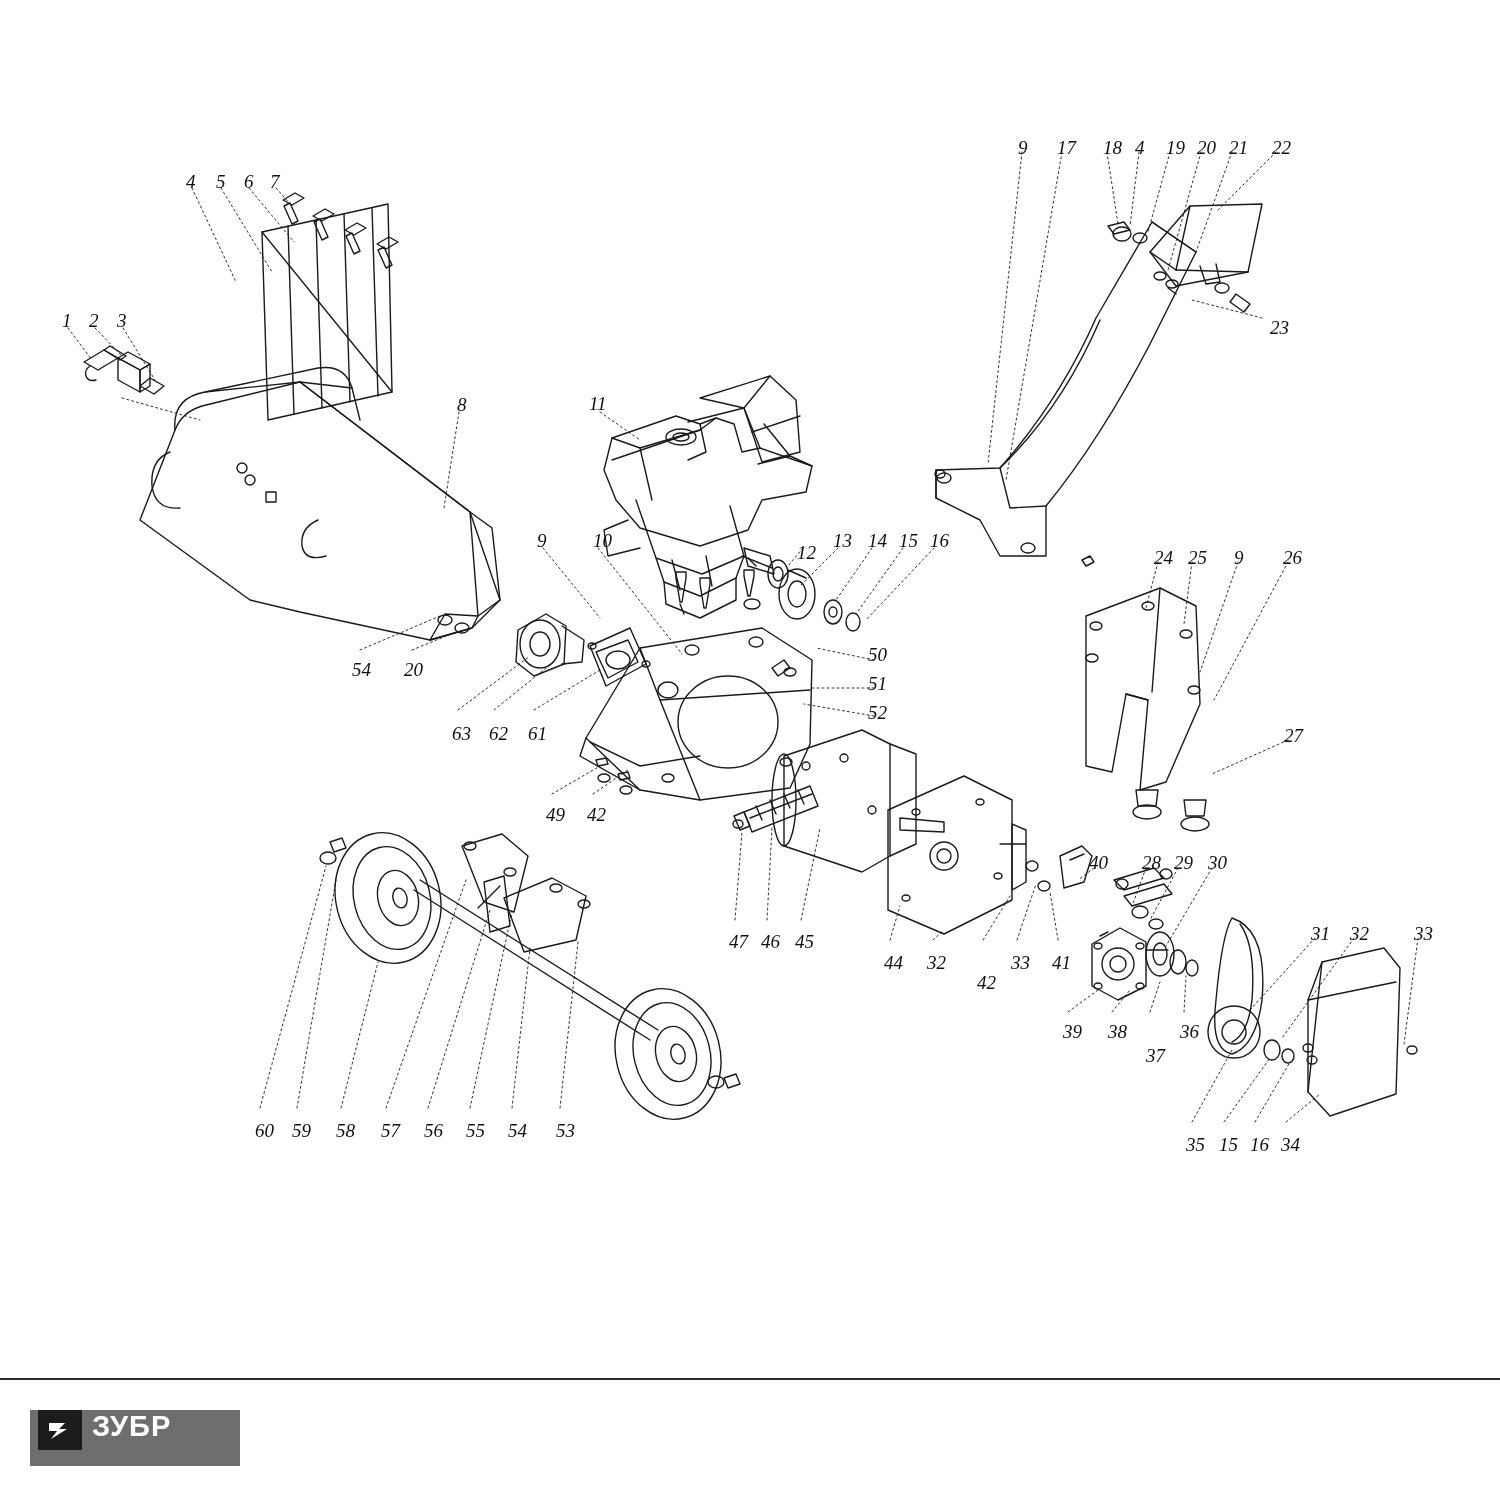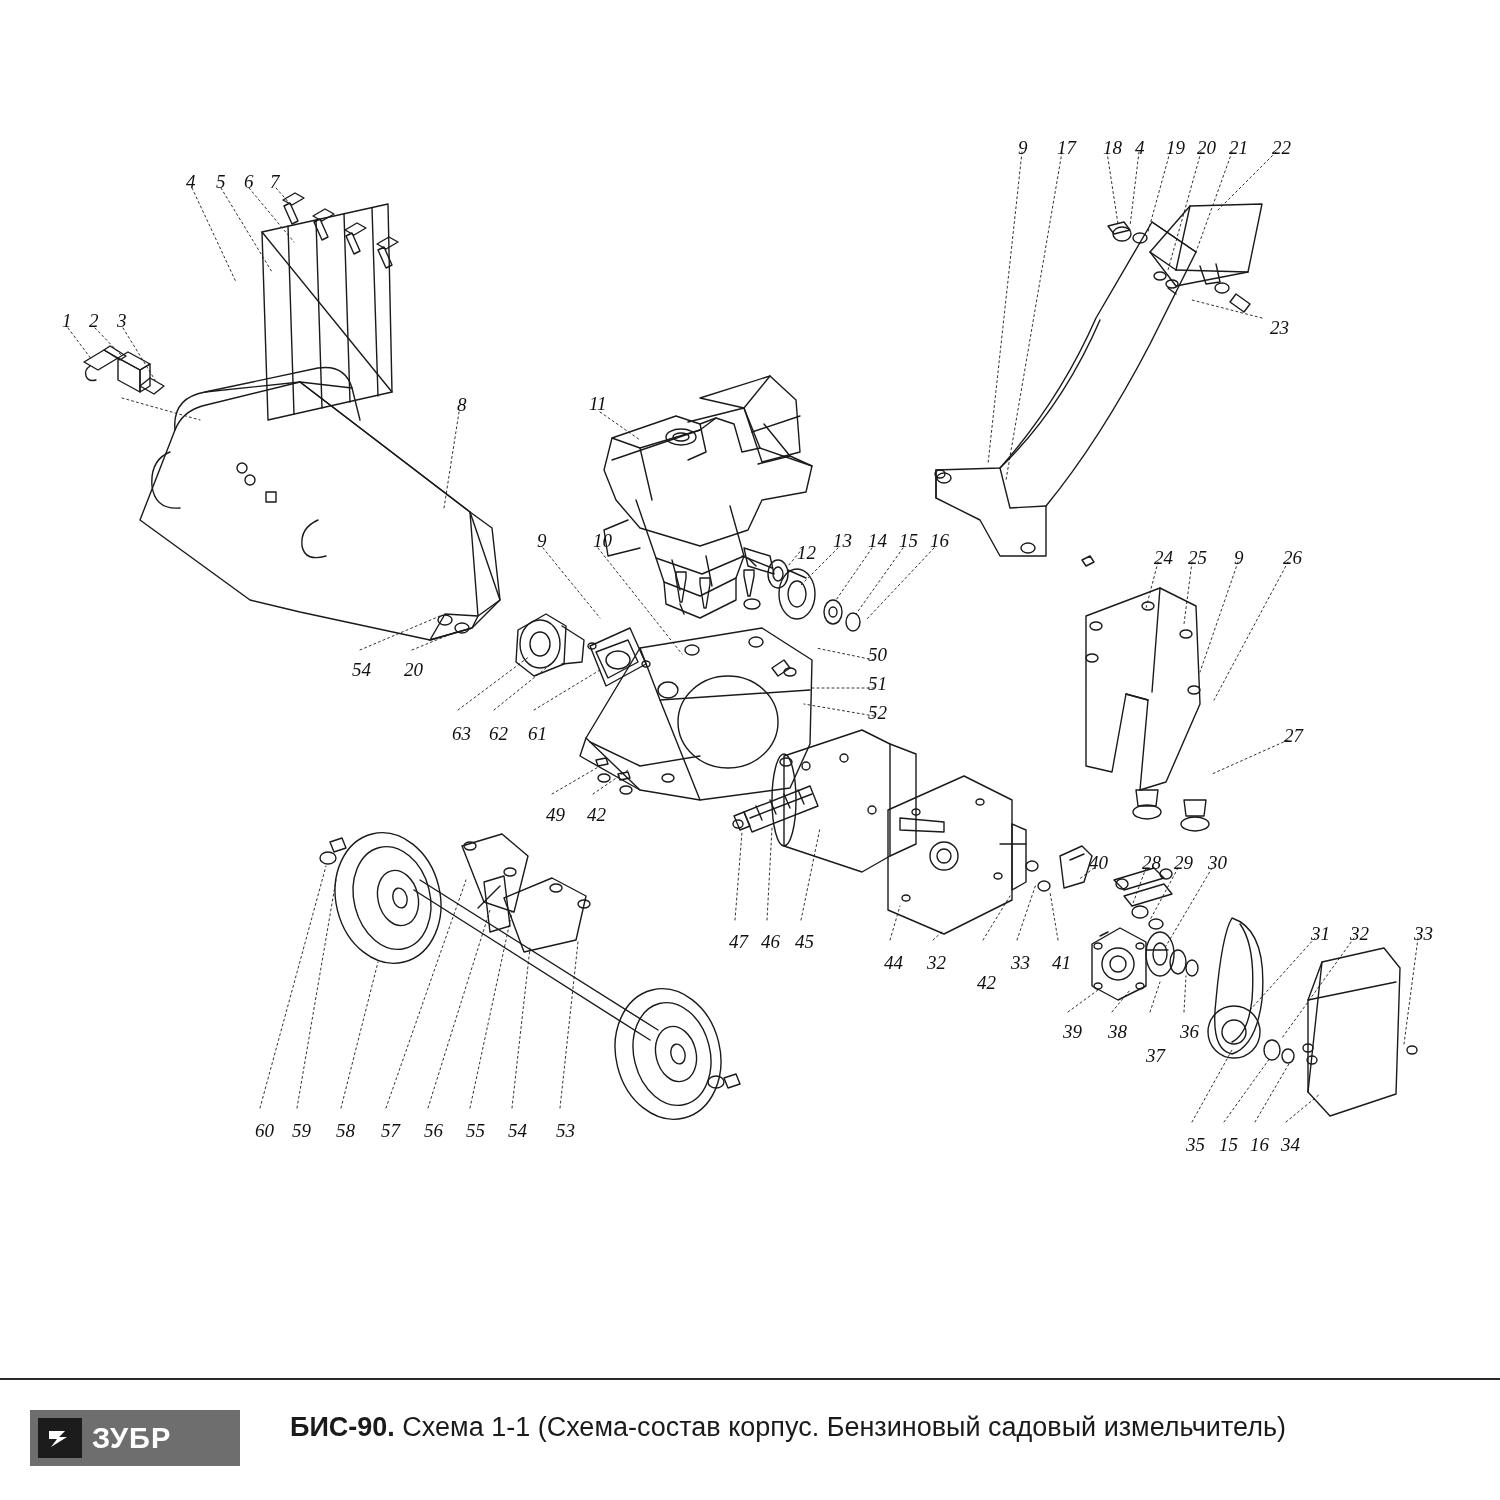--- a/index.html
+++ b/index.html
@@ -58,21 +58,20 @@
     height: 100px;
   }
   #logo {
     position: absolute;
     left: 30px;
     top: 10px;
     width: 210px;
     height: 56px;
     background: #6e6e6e;
     display: flex;
-    align-items: center;
     padding-left: 8px;
     box-sizing: border-box;
   }
   #logo .mark {
     width: 44px;
     height: 40px;
     background: #1c1c1c;
     display: flex;
     align-items: center;
     justify-content: center;
@@ -571,19 +570,15 @@
 
   <div id="footer">
     <div id="logo">
       <span class="mark">
         <svg width="30" height="26" viewBox="0 0 30 26" xmlns="http://www.w3.org/2000/svg">
           <path d="M4 6 L20 6 L14 12 L22 12 L6 22 L12 14 L4 14 Z" fill="#ffffff"></path>
         </svg>
       </span>
       <span class="word">ЗУБР</span>
     </div>
-    <div id="caption">
-      <span class="model">БИС-90.</span>
-      <span class="rest">Схема 1-1 (Схема-состав корпус. Бензиновый садовый измельчитель)</span>
-    </div>
   </div>
 
 </div>
 
 </body></html>

